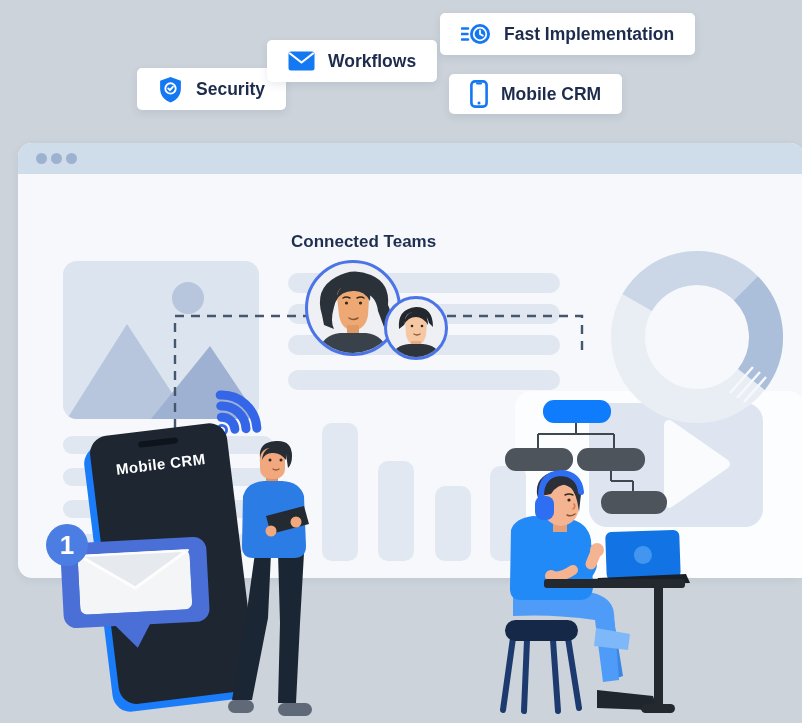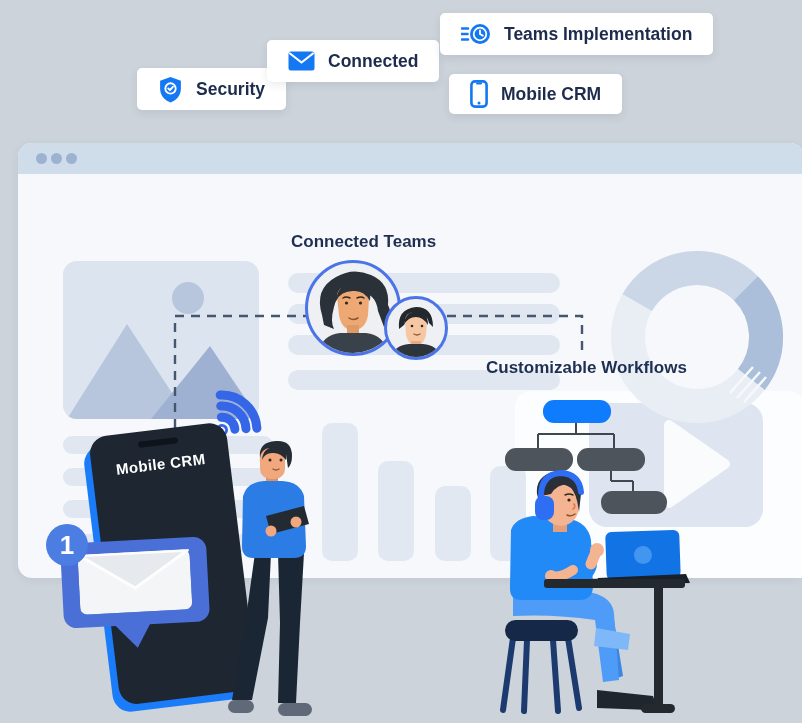--- a/index.html
+++ b/index.html
@@ -83,33 +83,33 @@
   <span>Security</span>
 </div>
 
 <div class="chip" style="left:267px;top:40px;">
   <span>
     <svg width="27" height="20" viewBox="0 0 27 20">
       <rect x="0.5" y="0.5" width="26" height="19" rx="2.5" fill="#1478f2"></rect>
       <path d="M2 2.5 L13.5 11.5 L25 2.5" fill="none" stroke="#ffffff" stroke-width="2.2" stroke-linecap="round" stroke-linejoin="round"></path>
     </svg>
   </span>
-  <span>Connected</span>
+  <span>Workflows</span>
 </div>
 
 <div class="chip" style="left:440px;top:13px;">
   <span>
     <svg width="30" height="24" viewBox="0 0 30 24">
       <circle cx="19" cy="12" r="10" fill="#1478f2"></circle>
       <circle cx="19" cy="12" r="6.3" fill="none" stroke="#ffffff" stroke-width="1.8"></circle>
       <path d="M19 8.5 V12 L21.8 13.6" fill="none" stroke="#ffffff" stroke-width="1.8" stroke-linecap="round"></path>
       <path d="M1 6.5 H7 M0 12 H6.5 M1 17.5 H7" stroke="#1478f2" stroke-width="2.6" stroke-linecap="round"></path>
     </svg>
   </span>
-  <span>Teams Implementation</span>
+  <span>Fast Implementation</span>
 </div>
 
 <div class="chip" style="left:449px;top:74px;height:40px;">
   <span>
     <svg width="18" height="28" viewBox="0 0 18 28">
       <rect x="1.4" y="1.4" width="15.2" height="25.2" rx="3.6" fill="none" stroke="#1478f2" stroke-width="2.6"></rect>
       <rect x="6" y="2.6" width="6" height="2" rx="1" fill="#1478f2"></rect>
       <circle cx="9" cy="23" r="1.5" fill="#1478f2"></circle>
     </svg>
   </span>
@@ -168,21 +168,20 @@
       <path d="M 558 247 V 260 M 520 260 H 596 M 520 260 V 274 M 596 260 V 274
                M 593 297 V 307 M 593 307 H 615 M 615 307 V 317" fill="none" stroke="#3f474f" stroke-width="2"></path>
     </svg>
 
     <div class="flow-node flow-blue" style="left:525px;top:226px;width:68px;"></div>
     <div class="flow-node flow-gray" style="left:487px;top:274px;width:68px;"></div>
     <div class="flow-node flow-gray" style="left:559px;top:274px;width:68px;"></div>
     <div class="flow-node flow-gray" style="left:583px;top:317px;width:66px;"></div>
 
     <div class="title" style="left:273px;top:58px;">Connected Teams</div>
-    <div class="title" style="left:468px;top:184px;">Customizable Workflows</div>
 
     <div class="avatar" style="left:287px;top:86px;width:96px;height:96px;">
       <svg width="90" height="90" viewBox="0 0 90 90">
         <path d="M14 52 Q6 26 28 14 Q45 4 63 12 Q82 20 80 42 Q86 54 76 64 L70 48 Q68 30 50 28 Q30 26 26 44 Q22 58 26 66 L16 62 Z" fill="#2b3139"></path>
         <path d="M29 34 Q29 22 45 22 Q61 22 61 36 L60 52 Q58 66 45 68 Q33 66 31 52 Z" fill="#eda873"></path>
         <path d="M28 38 Q30 18 50 20 Q64 22 62 38 Q56 27 45 28 Q33 28 28 38 Z" fill="#2b3139"></path>
         <rect x="39" y="62" width="12" height="12" fill="#e09a66"></rect>
         <path d="M10 90 Q14 72 32 70 L58 70 Q76 72 80 90 Z" fill="#39424b"></path>
         <circle cx="38.5" cy="40" r="1.6" fill="#33271c"></circle>
         <circle cx="52.5" cy="40" r="1.6" fill="#33271c"></circle>

